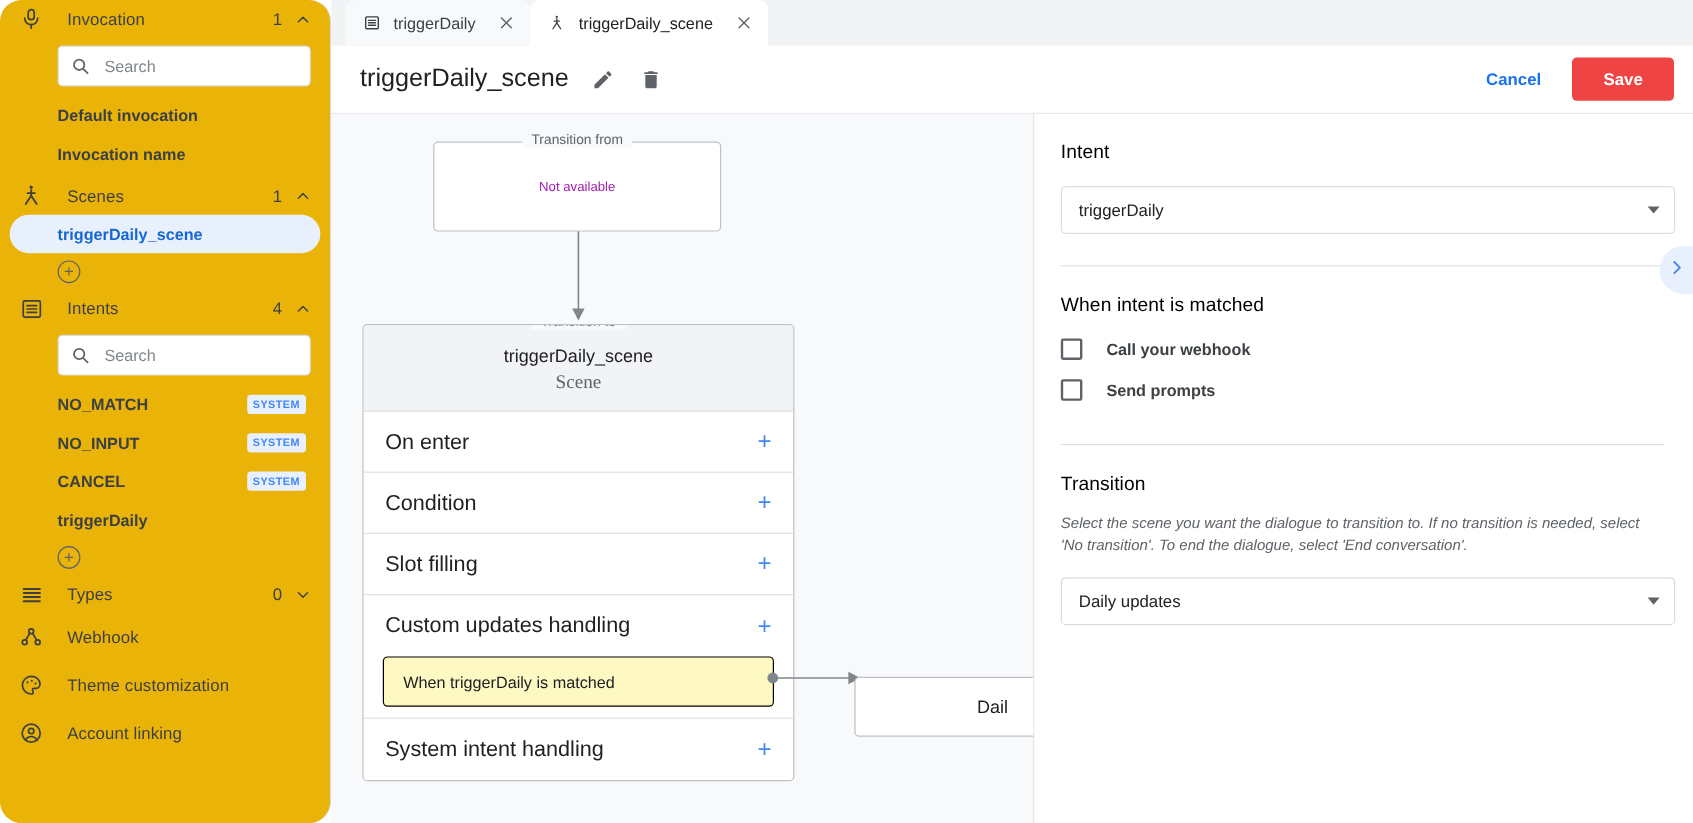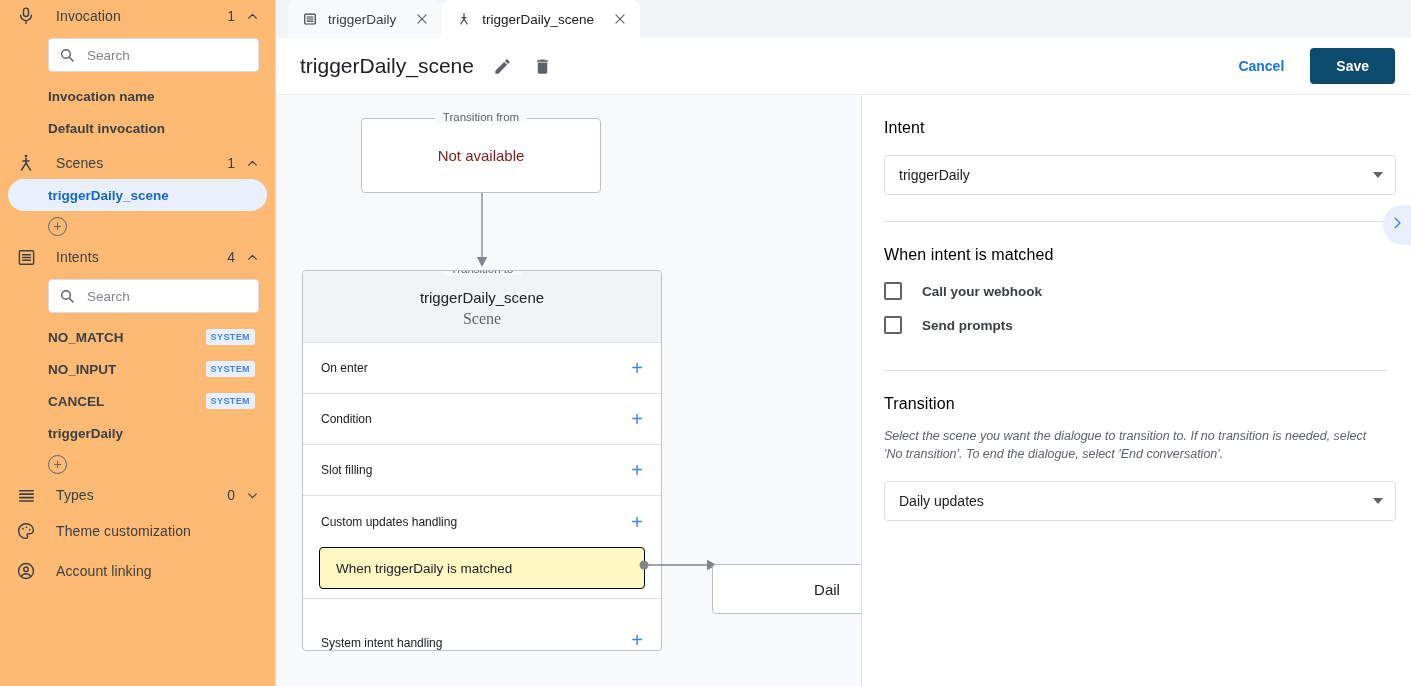--- a/index.html
+++ b/index.html
@@ -9,25 +9,26 @@
     font-family: "Liberation Sans", sans-serif;
     background: #ffffff;
     color: #3c4043;
     overflow: hidden;
   }
   .app { display: flex; width: 1411px; height: 686px; position: relative; }
 
   
   .sidebar {
     width: 276px; height: 686px;
-    background: #fdba74;
+    background: #eab308;
     border-right: 1px solid #dadce0;
     flex: 0 0 276px;
     position: relative;
     overflow: hidden;
+    border-radius: 18px;
   }
   .nav-row {
     display: flex; align-items: center;
     height: 32px;
     padding: 0 16px 0 14px;
     cursor: pointer;
   }
   .nav-row .ico {
     width: 24px; height: 24px; flex: 0 0 24px;
     display: flex; align-items: center; justify-content: center;
@@ -132,21 +133,21 @@
   .hdr-icon { width: 22px; height: 22px; margin-left: 18px; color: #5f6368; display:flex;align-items:center;justify-content:center; cursor:pointer;}
   .hdr-spacer { flex: 1 1 auto; }
   .btn-text {
     font-size: 14px; font-weight: bold; color: #1a73e8;
     background: transparent; border: none;
     padding: 9px 14px; border-radius: 4px; cursor: pointer;
     font-family: "Liberation Sans", sans-serif;
   }
   .btn-filled {
     font-size: 14px; font-weight: bold; color: #fff;
-    background: #0c4a6e; border: none;
+    background: #ef4444; border: none;
     padding: 10px 26px; border-radius: 4px; cursor: pointer;
     margin-left: 12px;
     font-family: "Liberation Sans", sans-serif;
   }
 
   
   .body { flex: 1 1 auto; display: flex; min-height: 0; position: relative; }
 
   
   .canvas {
@@ -168,21 +169,21 @@
     background: #f8f9fa;
     padding: 0 8px;
     font-size: 11.5px; color: #5f6368;
     white-space: nowrap;
   }
 
   
   #trans-from { left: 85px; top: 23px; width: 240px; height: 75px; }
   #trans-from .ctr {
     height: 100%; display: flex; align-items: center; justify-content: center;
-    font-size: 15px; color: #7f1d1d;
+    font-size: 11px; color: #a21caf;
   }
 
   
   #scene-card {
     left: 26px; top: 175px; width: 360px;
     border: 1px solid #bdc1c6; border-radius: 4px; background: #fff;
     position: absolute; overflow: hidden;
   }
   .scene-head {
     background: #f1f3f4;
@@ -192,22 +193,22 @@
   }
   .scene-head .t { font-size: 15px; color: #202124; }
   .scene-head .s { font-size: 16px; color: #5f6368; margin-top: 4px; font-family: Liberation Serif, serif; }
   .scene-row {
     display: flex; align-items: center;
     height: 51px;
     padding: 0 18px;
     border-bottom: 1px solid #e0e0e0;
     cursor: pointer;
   }
-  .scene-row:last-child { border-bottom: none; align-items: flex-end; }
-  .scene-row .srl { flex: 1 1 auto; font-size: 12px; color: #202124; }
+  .scene-row:last-child { border-bottom: none; }
+  .scene-row .srl { flex: 1 1 auto; font-size: 18px; color: #202124; }
   .scene-row .srp { color: #4285f4; font-size: 20px; line-height: 1; font-weight: 300; }
   .handler-wrap { padding: 0 16px 9px 16px; border-bottom: 1px solid #e0e0e0; }
   .handler {
     background: #fef9c3; border: 1px solid #000000; border-radius: 4px;
     height: 42px; display: flex; align-items: center;
     padding: 0 16px; font-size: 13.5px; color: #202124;
     cursor: pointer;
   }
 
   
@@ -285,24 +286,24 @@
           <svg width="16" height="16" viewBox="0 0 24 24" fill="none" stroke="#5f6368" stroke-width="2.2" stroke-linecap="round">
               <circle cx="10.5" cy="10.5" r="6.5"></circle>
               <path d="M15.5 15.5 21 21"></path>
             </svg>
         </span>
         <input placeholder="Search" style="">
       </div>
     </div>
 
     <div class="leaf">
+      <span class="ltxt">Default invocation</span>
+    </div>
+    <div class="leaf">
       <span class="ltxt">Invocation name</span>
-    </div>
-    <div class="leaf">
-      <span class="ltxt">Default invocation</span>
     </div>
 
     <div class="nav-row" style="margin-top:3px">
       <span class="ico">
         <svg width="20" height="20" viewBox="0 0 24 24" fill="none" stroke="#3c4043" stroke-width="1.8" stroke-linecap="round" stroke-linejoin="round">
           <circle cx="12" cy="3.6" r="1.6" fill="#3c4043" stroke="none"></circle>
           <path d="M12 6.2v6"></path>
             <path d="M12 12.2 6.5 20.5"></path>
             <path d="M12 12.2 17.5 20.5"></path>
             <path d="M8.4 9.6h7.2"></path>
@@ -390,20 +391,32 @@
       </span>
       <span class="lbl">Types</span>
       <span class="cnt">0</span>
       <span class="chev">
         <svg width="13" height="13" viewBox="0 0 24 24" fill="none" stroke="#3c4043" stroke-width="2.2" stroke-linecap="round" stroke-linejoin="round">
             <polyline points="5,9 12,16 19,9"></polyline>
           </svg>
       </span>
     </div>
 
+    <div class="nav-row" style="height:40px">
+      <span class="ico">
+        <svg width="20" height="20" viewBox="0 0 24 24" fill="none" stroke="#3c4043" stroke-width="1.7">
+          <circle cx="12" cy="6" r="2.4"></circle>
+            <circle cx="5.5" cy="17" r="2.4"></circle>
+            <circle cx="18.5" cy="17" r="2.4"></circle>
+          <path d="M10.6 8.1 7 14" stroke-linecap="round"></path>
+            <path d="M13.4 8.1 17 14" stroke-linecap="round"></path>
+        </svg>
+      </span>
+      <span class="lbl">Webhook</span>
+    </div>
     <div class="nav-row" style="height:40px">
       <span class="ico">
         <svg width="20" height="20" viewBox="0 0 24 24" fill="none" stroke="#3c4043" stroke-width="1.7">
           <path d="M12 3.2a8.8 8.8 0 1 0 0 17.6c1.3 0 2-.8 2-1.8 0-1-.8-1.6-.8-2.4 0-.8.6-1.4 1.5-1.4h1.7c2.5 0 4.4-1.9 4.4-4.4C20.8 6.4 16.9 3.2 12 3.2Z"></path>
           <circle cx="8.3" cy="9.2" r="1.05" fill="#3c4043" stroke="none"></circle>
             <circle cx="12.6" cy="7.6" r="1.05" fill="#3c4043" stroke="none"></circle>
             <circle cx="16.4" cy="10.4" r="1.05" fill="#3c4043" stroke="none"></circle>
         </svg>
       </span>
       <span class="lbl">Theme customization</span>

